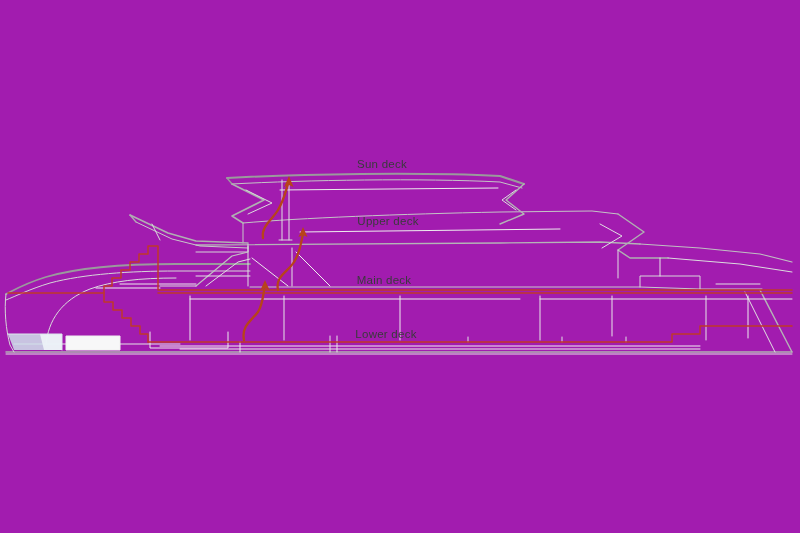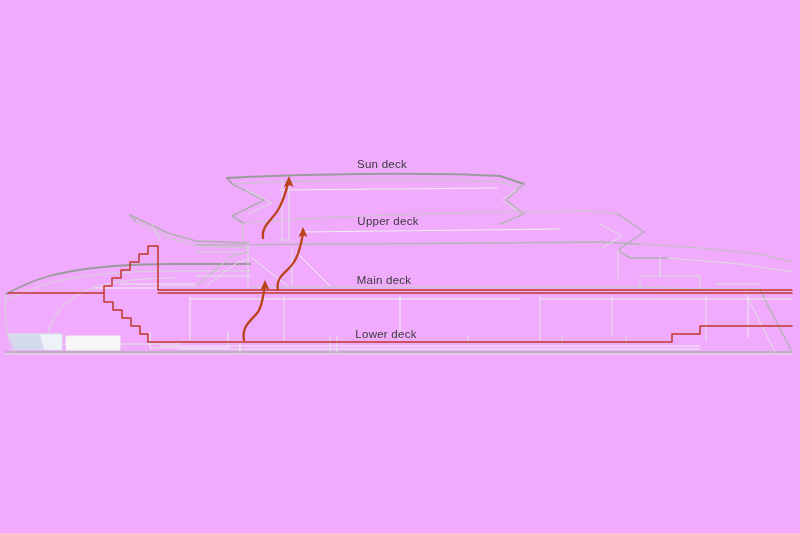--- a/index.html
+++ b/index.html
@@ -11,21 +11,21 @@
   body {
     width: 800px;
     height: 533px;
     overflow: hidden;
     font-family: "Liberation Sans", sans-serif;
   }
   #stage {
     position: relative;
     width: 800px;
     height: 533px;
-    background: #f0abfc;
+    background: #a21caf;
   }
   #diagram {
     position: absolute;
     left: 0;
     top: 0;
     width: 800px;
     height: 533px;
     display: block;
   }
   .deck-label {

